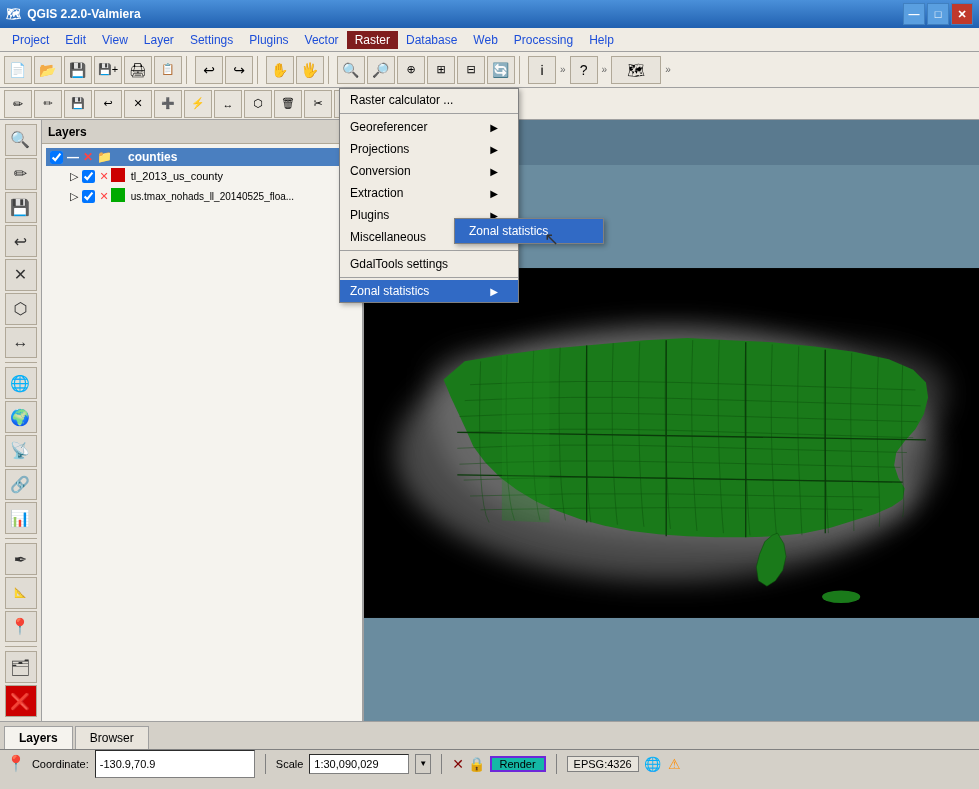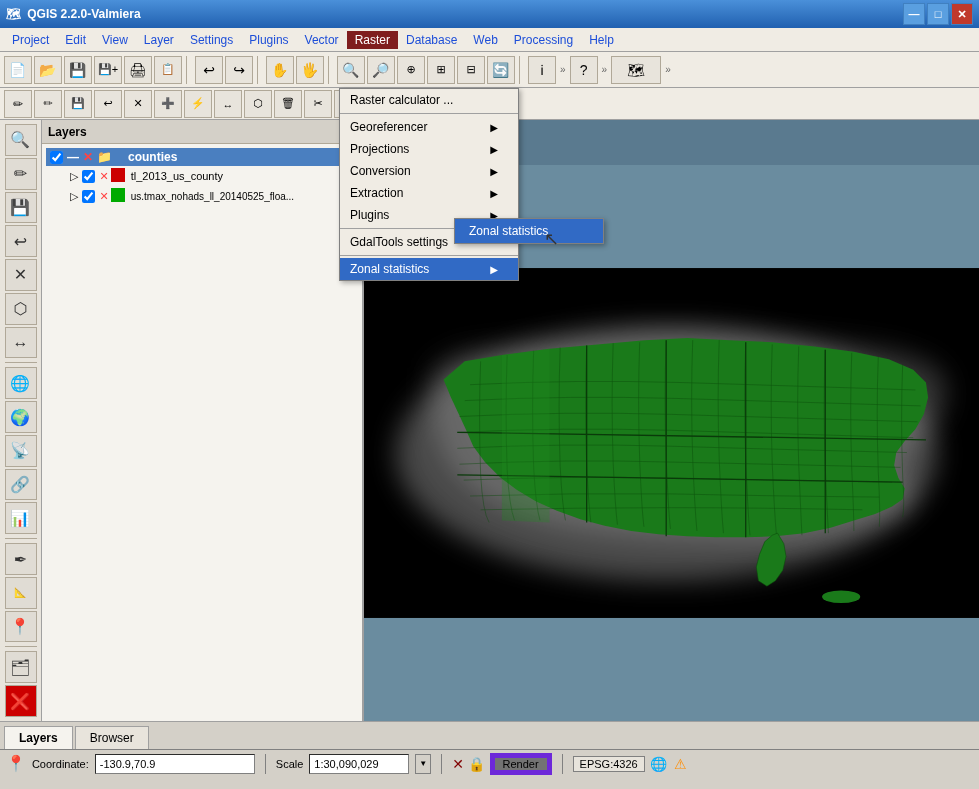--- a/index.html
+++ b/index.html
@@ -181,21 +181,21 @@
       background: #d4d0c8;
       border-top: 1px solid #808080;
       display: flex;
       align-items: center;
       padding: 0 6px;
       gap: 6px;
       font-size: 11px;
     }
     #status-coord-value {
       width: 160px;
-      height: 20px;
+      height: 28px;
       background: white;
       border: 1px inset #808080;
       padding: 0 4px;
       display: flex; align-items: center;
     }
     .status-sep { width: 1px; height: 20px; background: #808080; margin: 0 4px; }
     #scale-value {
       width: 100px; height: 20px;
       background: white;
       border: 1px inset #808080;
@@ -207,22 +207,22 @@
       background: #d4d0c8;
       border: 1px solid #808080;
       display: flex; align-items: center; justify-content: center;
       cursor: pointer;
       font-size: 8px;
     }
     #render-section { display: flex; align-items: center; gap: 4px; }
     .render-icon { font-size: 14px; color: #800000; cursor: pointer; }
     #render-btn {
       padding: 0 8px;
-      background: #737373;
-      border: 5px solid #6d28d9;
+      background: #14b8a6;
+      border: 2px solid #6d28d9;
       cursor: pointer;
       font-size: 11px;
     }
     #epsg-value {
       padding: 1px 6px;
       background: #e8e4dc;
       border: 1px solid #808080;
       font-size: 11px;
     }
     .globe-icon { font-size: 14px; cursor: pointer; }
@@ -553,20 +553,24 @@
     <span class="dd-arrow">▶</span>
   </div>
   <div class="dd-item">
     <span>Extraction</span>
     <span class="dd-arrow">▶</span>
   </div>
   <div class="dd-item">
     <span>Plugins</span>
     <span class="dd-arrow">▶</span>
   </div>
+  <div class="dd-item">
+    <span>Miscellaneous</span>
+    <span class="dd-arrow">▶</span>
+  </div>
   <div class="dd-separator"></div>
   <div class="dd-item">
     <span>GdalTools settings</span>
   </div>
   <div class="dd-separator"></div>
   <div class="dd-item highlighted">
     <span>Zonal statistics</span>
     <span class="dd-arrow">▶</span>
   </div>
 </div>

